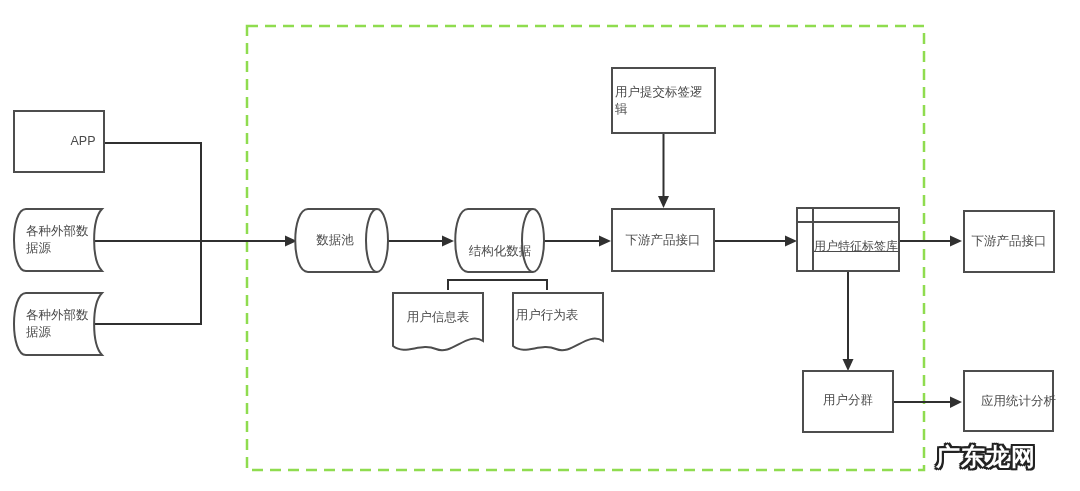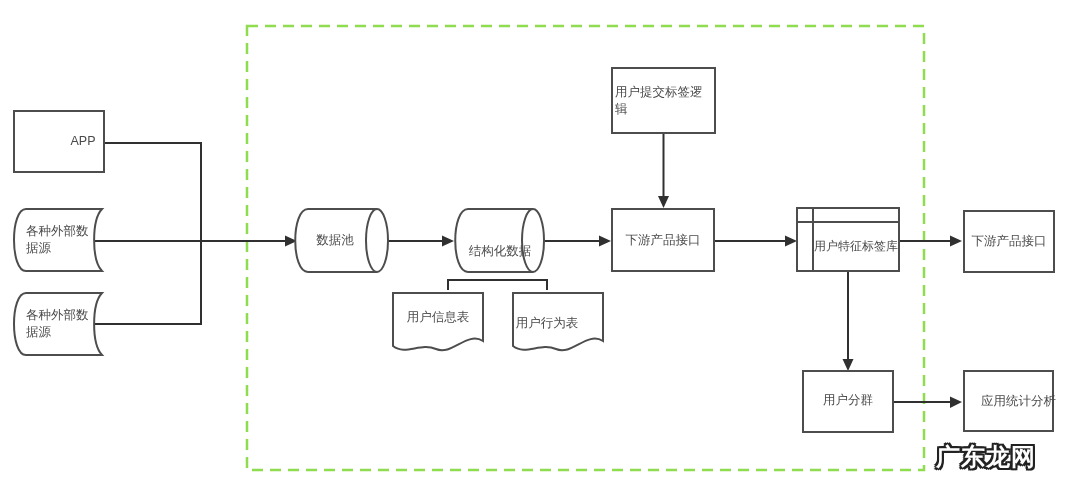--- a/index.html
+++ b/index.html
@@ -50,21 +50,21 @@
     display: flex;
     align-items: center;
     justify-content: center;
     text-align: left;
     font-size: 12.5px;
     line-height: 1.35;
     color: var(--text-color, #4a4a4a);
     pointer-events: none;
   }
   .nowrap { white-space: nowrap; }
-  .small { font-size: 12px; }
+  .small { font-size: 12px; text-decoration: underline; }
   .watermark {
     position: absolute;
     left: 936px;
     top: 441px;
     font-size: 24px;
     font-weight: 900;
     letter-spacing: 1px;
     color: #ffffff;
     text-shadow:
       -2px -2px 0 #222, 2px -2px 0 #222,
@@ -166,21 +166,21 @@
   <div class="node-label" style="left:615px; top:68px; width:97px; height:65px;">用户提交标签逻辑</div>
 
   <div class="node-label nowrap" style="left:612px; top:209px; width:102px; height:62px;">下游产品接口</div>
 
   <div class="node-label nowrap small" style="left:813px; top:222px; width:86px; height:49px;">用户特征标签库</div>
 
   <div class="node-label nowrap" style="left:964px; top:211px; width:90px; height:61px;">下游产品接口</div>
 
   <div class="node-label nowrap" style="left:393px; top:291px; width:90px; height:52px;">用户信息表</div>
 
-  <div class="node-label nowrap" style="left:513px; top:297px; width:68px; height:52px;">用户行为表</div>
+  <div class="node-label nowrap" style="left:513px; top:289px; width:68px; height:52px;">用户行为表</div>
 
   <div class="node-label nowrap" style="left:803px; top:371px; width:90px; height:61px;font-family:Liberation Mono, monospace;">用户分群</div>
 
   <div class="node-label nowrap" style="left:964px; top:371px; width:109px; height:60px;">应用统计分析</div>
 
   <div class="watermark">广东龙网</div>
 
 </div>
 
 </body></html>

